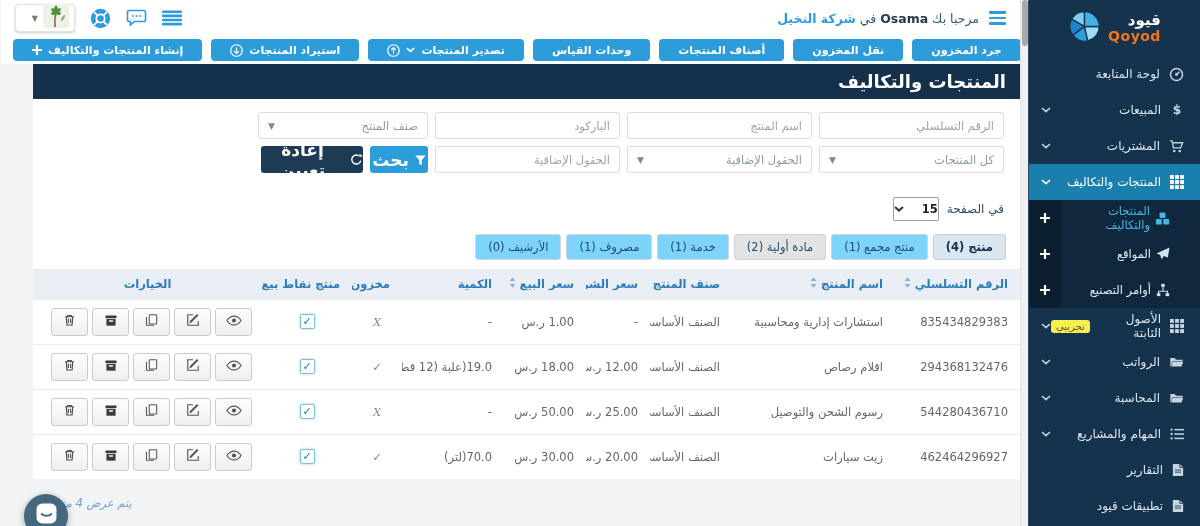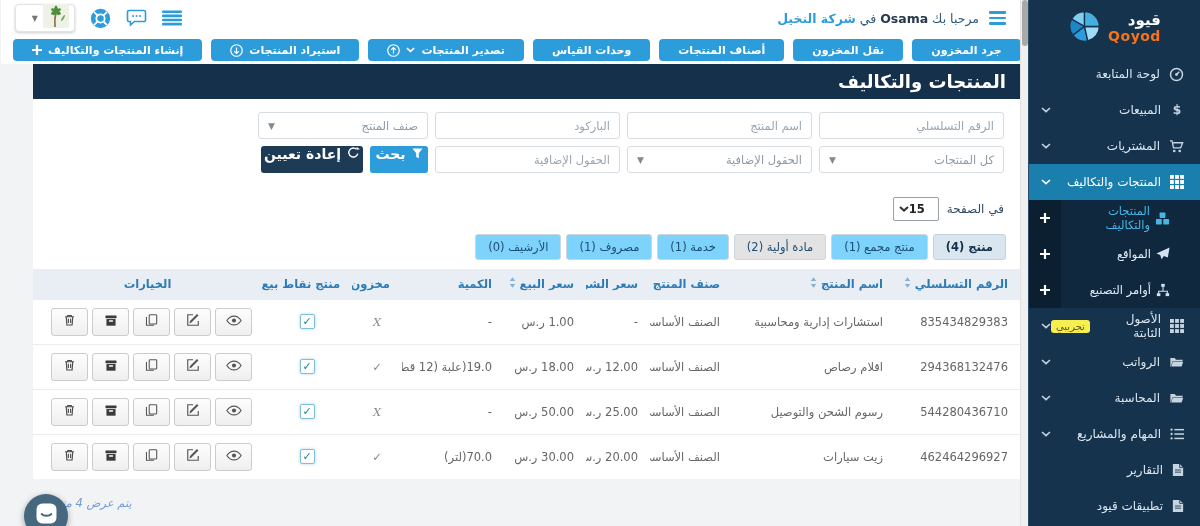--- a/index.html
+++ b/index.html
@@ -57,25 +57,25 @@
   .title-bar{height:35px;background:#14304a;display:flex;align-items:center;padding:0 14px}
   .title-bar h1{color:#fff;font-size:18px;font-weight:bold}
   .filters{padding:13px 16px 7px}
   .f-row{display:flex;gap:7px;margin-bottom:7px;align-items:center}
   .f-input{width:185px;height:27px;border:1px solid #d8dde2;border-radius:3px;padding:0 9px;font-size:11.5px;color:#333;font-family:inherit;direction:rtl}
   .f-input::placeholder{color:#98a5b1}
   .f-select{width:185px;height:27px;border:1px solid #d8dde2;border-radius:3px;display:flex;align-items:center;padding:0 9px;font-size:11.5px;color:#8d9aa6;background:#fff;cursor:pointer}
   .f-select.narrow{width:170px}
   .f-select .sel-lbl{flex:1}
   .f-select .caret{color:#888;font-size:9px}
-  .btn{height:27px;border:none;border-radius:3px;color:#fff;font-size:14px;font-weight:bold;display:flex;align-items:flex-start;justify-content:center;gap:6px;font-family:inherit;cursor:pointer}
+  .btn{height:27px;border:none;border-radius:3px;color:#fff;font-size:17px;font-weight:bold;display:flex;align-items:center;justify-content:center;gap:6px;font-family:inherit;cursor:pointer}
   .btn-search{background:#2d9cdb;width:58px}
   .btn-reset{background:#1e3b55;width:102px}
   .meta-row{display:flex;align-items:center;gap:8px;padding:10px 16px 0;font-size:12px;color:#2c4a63}
-  .page-select{width:46px;height:24px;border:1px solid #98a0a8;border-radius:2px;display:flex;align-items:center;justify-content:space-between;padding:0 13px;background:#fff;font-size:11.5px;color:#222;font-weight:bold;cursor:pointer}
+  .page-select{width:46px;height:24px;border:1px solid #98a0a8;border-radius:2px;display:flex;align-items:center;justify-content:space-between;padding:0 0;background:#fff;font-size:11.5px;color:#222;font-weight:bold;cursor:pointer}
   .page-select .caret{color:#333;display:flex}
   .tabs{display:flex;gap:5px;padding:13px 14px 0}
   .tab{border:1px solid #ccd6dd;border-radius:3px;padding:5px 12px;font-size:11.5px;color:#1d4d74;background:#7dd3fc;cursor:pointer;white-space:nowrap}
   .tab.active{background:#d9e6f0;font-weight:bold;color:#14304a;border-color:#c3d2de}
   .tab.hover{background:#e3e3e3}
 
   
   table{width:987px;border-collapse:collapse;background:#fff;table-layout:fixed;margin-top:9px}
   thead th{background:#e9eef4;color:#2d7cb8;font-size:11.5px;font-weight:bold;height:30px;padding:0 12px;text-align:right;white-space:nowrap;overflow:hidden}
   thead th.center{text-align:center}

